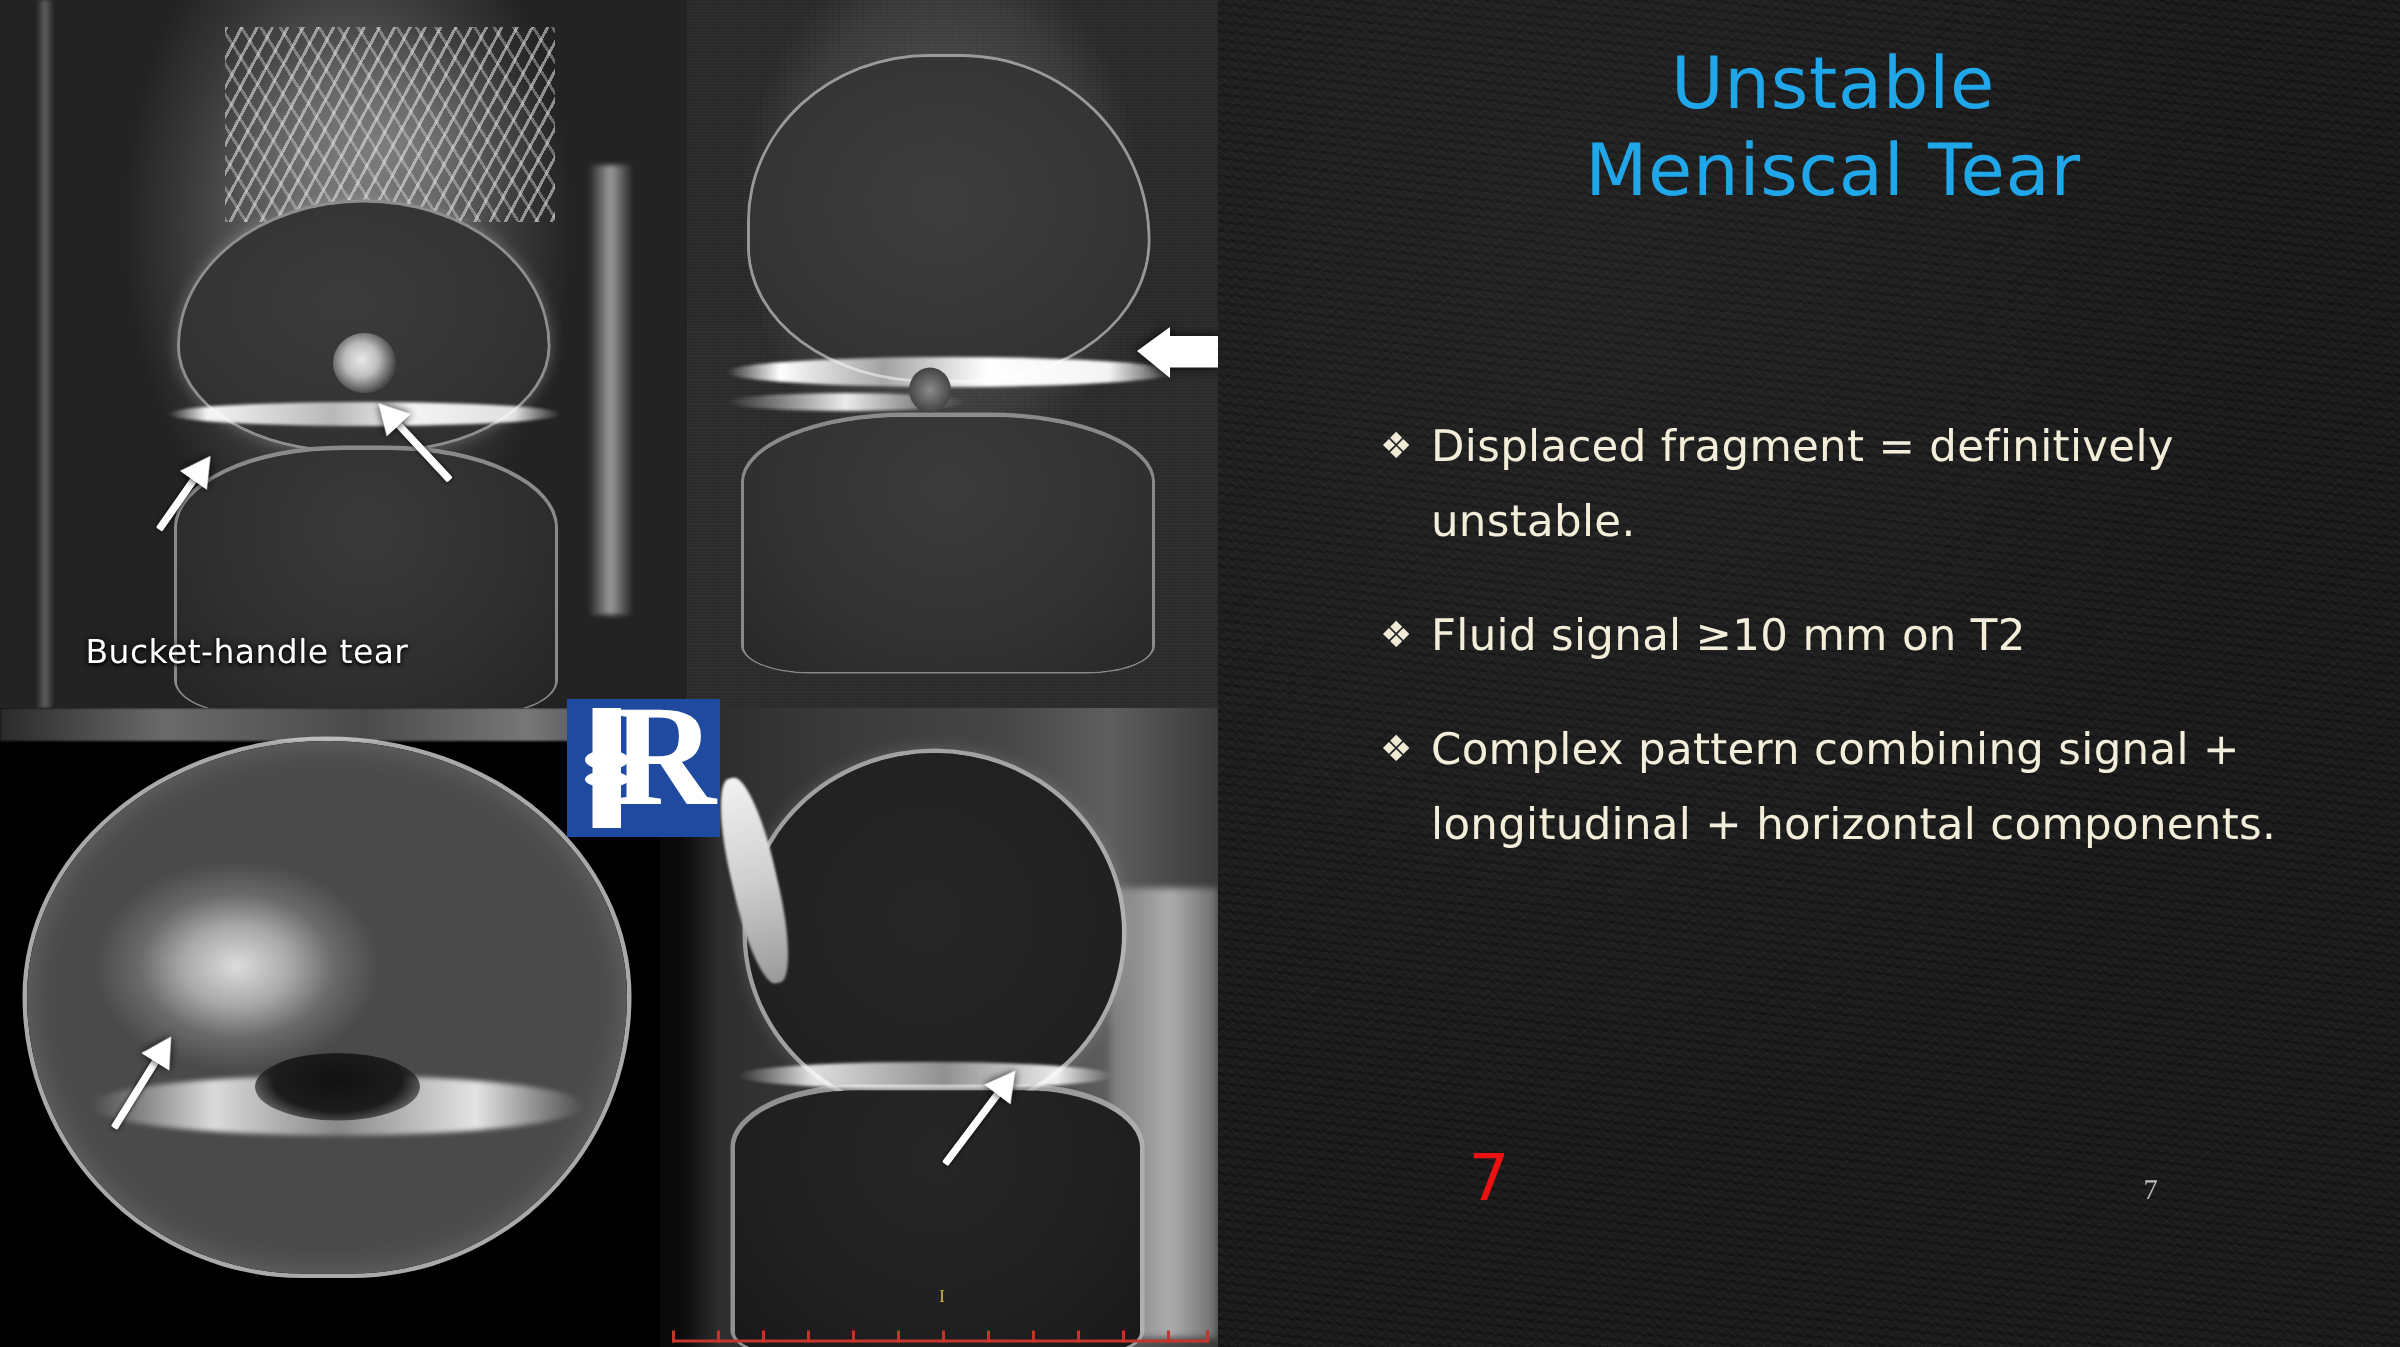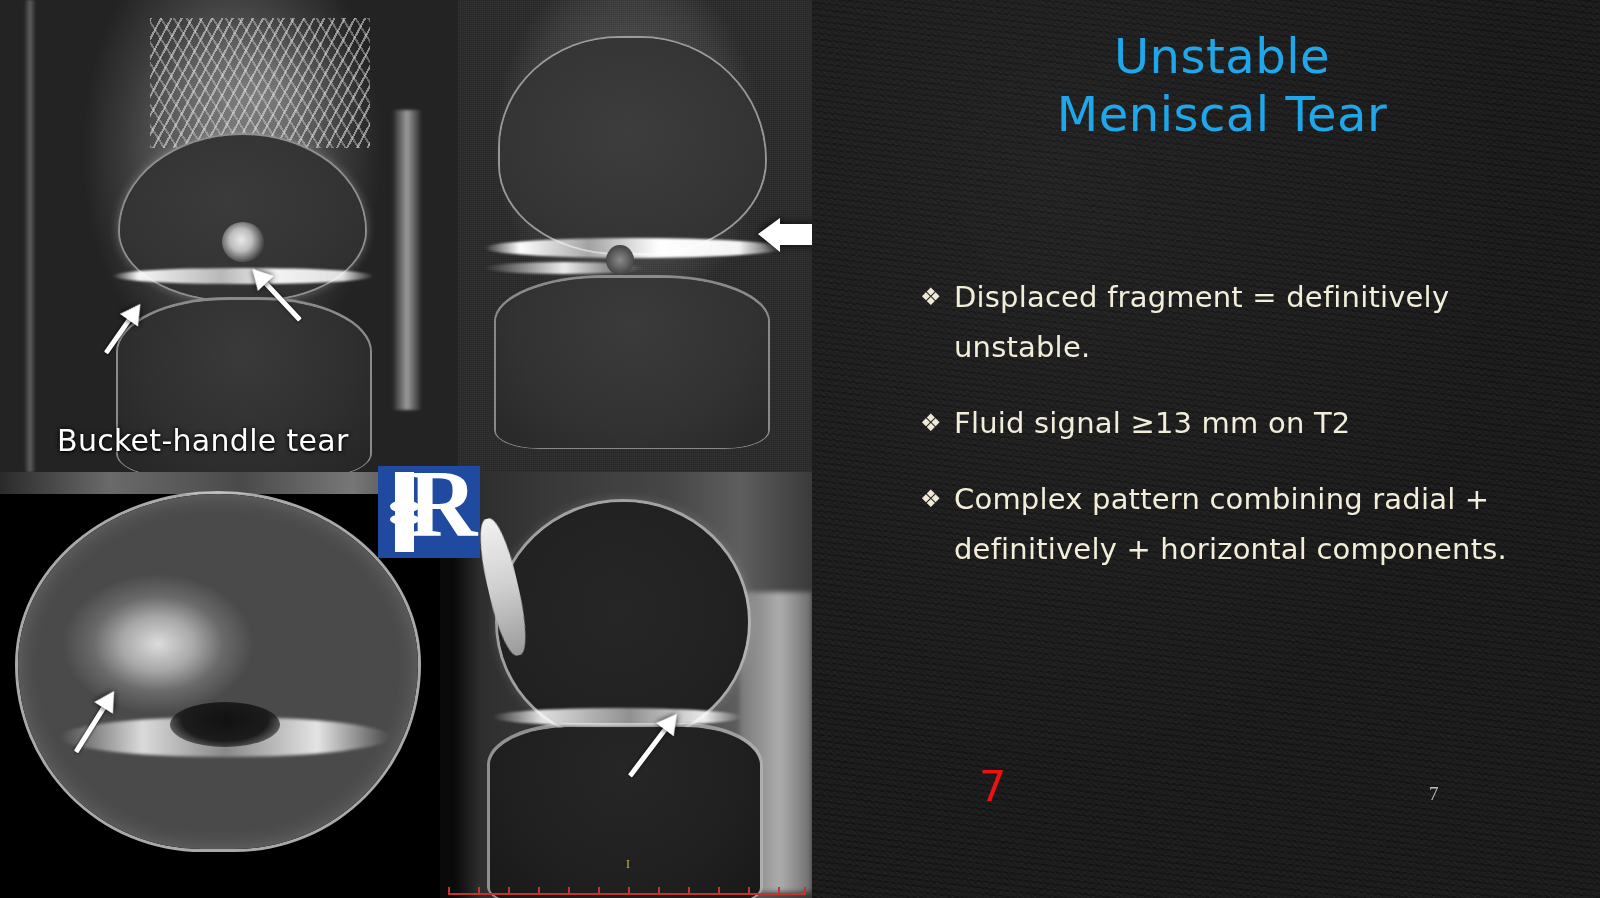--- a/index.html
+++ b/index.html
@@ -157,21 +157,21 @@
      background:#fff;border-radius:1px;box-shadow:0 0 3px rgba(0,0,0,.85);}
   .arrow .head{position:absolute;top:50%;width:0;height:0;transform:translateY(-50%);
      border-top:11px solid transparent;border-bottom:11px solid transparent;
      filter:drop-shadow(0 0 3px rgba(0,0,0,.85));}
 
   .blockarrow{position:absolute;filter:drop-shadow(0 0 4px rgba(0,0,0,.9));}
 
   
   .caption{
     position:absolute;color:#ffffff;white-space:nowrap;
-    font-family:"DejaVu Sans", sans-serif;font-size:30px;font-weight:400;
+    font-family:"DejaVu Sans", sans-serif;font-size:22px;font-weight:400;
     letter-spacing:.3px;text-shadow:0 0 5px rgba(0,0,0,.95),0 1px 2px rgba(0,0,0,.9);
   }
   .cap-tl{left:57px;top:423px;}
 
   
   .logo{
     position:absolute;left:378px;top:466px;width:102px;height:92px;
     background:#1f4aa0;overflow:hidden;
   }
   .logo .bone{position:absolute;left:17px;top:6px;width:19px;height:80px;
@@ -328,25 +328,25 @@
       <div>Meniscal Tear</div>
     </div>
 
     <div class="bullets">
       <div class="bullet">
         <span class="bdot">❖</span>
         <span class="btxt">Displaced fragment = definitively unstable.</span>
       </div>
       <div class="bullet">
         <span class="bdot">❖</span>
-        <span class="btxt">Fluid signal ≥13 mm on T2</span>
+        <span class="btxt">Fluid signal ≥10 mm on T2</span>
       </div>
       <div class="bullet">
         <span class="bdot">❖</span>
-        <span class="btxt">Complex pattern combining radial + definitively + horizontal components.</span>
+        <span class="btxt">Complex pattern combining signal + longitudinal + horizontal components.</span>
       </div>
     </div>
   </div>
 
   <div class="red-num">7</div>
   <div class="page-num">7</div>
 
 </div>
 
 </body></html>

